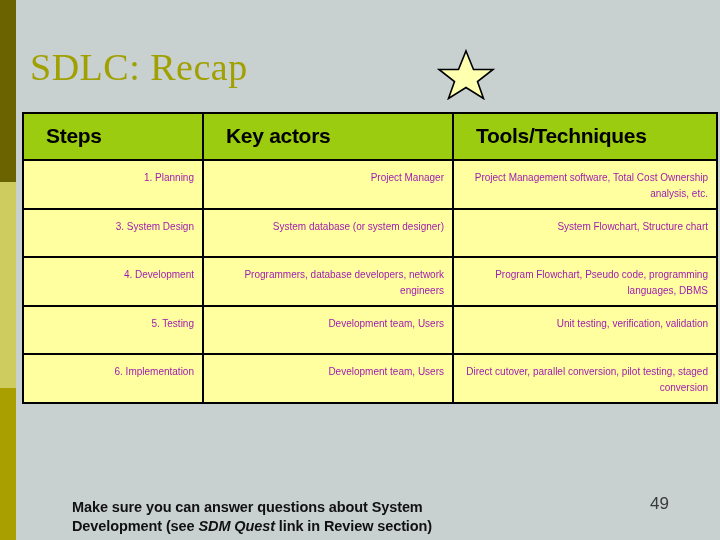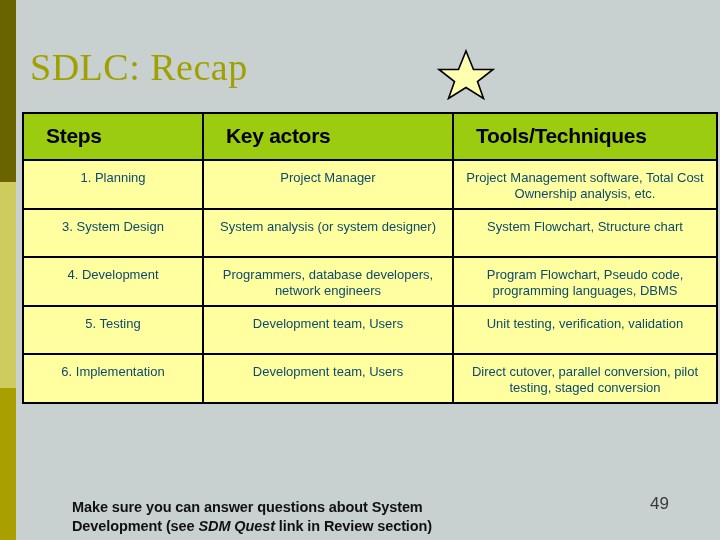--- a/index.html
+++ b/index.html
@@ -71,24 +71,24 @@
     text-align: left;
     padding: 8px 8px 9px 22px;
     border: 2px solid #000000;
     letter-spacing: -0.3px;
     height: 28px;
     vertical-align: middle;
   }
 
   #recap-table td {
     background: #ffffa0;
-    color: #0c4a6e;
-    font-size: 13px;
+    color: #a21caf;
+    font-size: 10px;
     line-height: 16px;
-    text-align: center;
+    text-align: right;
     vertical-align: top;
     padding: 9px 8px 6px 8px;
     border: 2px solid #000000;
     height: 31px;
   }
 
   
   #footer-note {
     position: absolute;
     left: 72px;
@@ -146,21 +146,21 @@
     </tr>
   </thead>
   <tbody>
     <tr>
       <td>1. Planning</td>
       <td>Project Manager</td>
       <td>Project Management software, Total Cost Ownership analysis, etc.</td>
     </tr>
     <tr>
       <td>3. System Design</td>
-      <td>System analysis (or system designer)</td>
+      <td>System database (or system designer)</td>
       <td>System Flowchart, Structure chart</td>
     </tr>
     <tr>
       <td>4. Development</td>
       <td>Programmers, database developers, network engineers</td>
       <td>Program Flowchart,  Pseudo code, programming languages, DBMS</td>
     </tr>
     <tr>
       <td>5. Testing</td>
       <td>Development team, Users</td>

